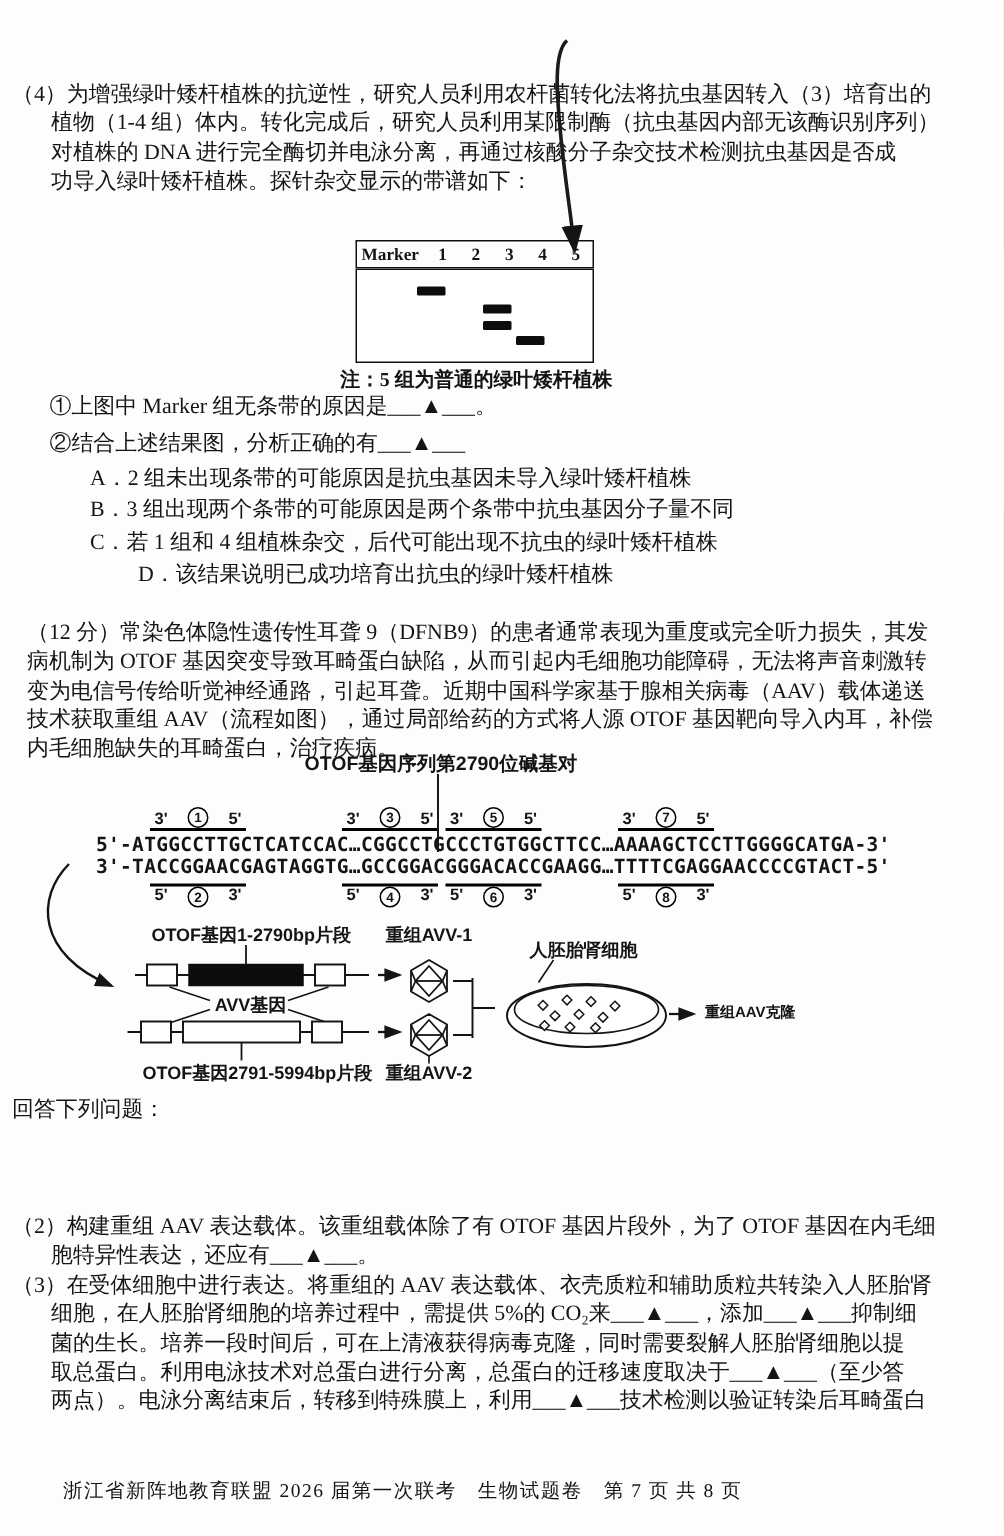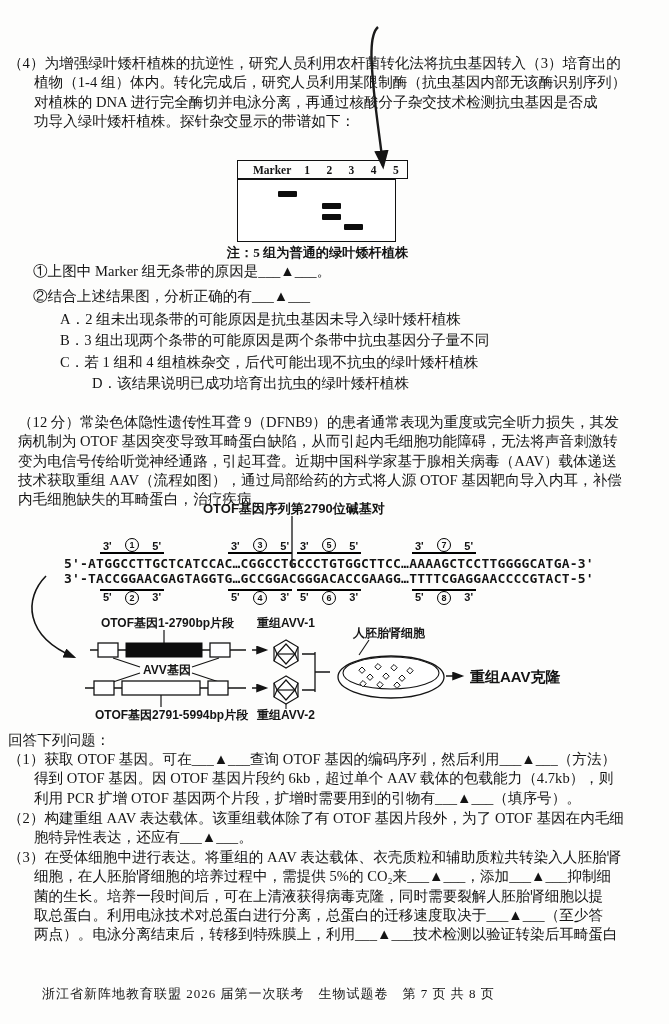--- a/index.html
+++ b/index.html
@@ -4,21 +4,21 @@
 <style>
   html,body{margin:0;padding:0;background:#e8e8e6;}
   .page{position:relative;width:669px;height:1024px;margin:0 auto;background:#fdfdfc;overflow:hidden;
         font-family:"Liberation Serif","DejaVu Serif",serif;color:#141414;}
   .abs{position:absolute;}
   .tl{font:14.6px/19.3px "Liberation Serif","DejaVu Serif",serif;white-space:nowrap;color:#141414;}
   .hang{padding-left:26px;}
   
   .gel-head{position:absolute;left:237px;top:160px;width:157px;height:17px;border:1.6px solid #111;
             display:grid;grid-template-columns:46px repeat(5,1fr);align-items:center;
-            font:bold 11.5px "Liberation Serif",serif;padding-left:12px;}
+            font:bold 11.5px "Liberation Serif",serif;}
   .gel-head span{text-align:center;}
   .gel-head .mk{text-align:left;padding-left:3px;}
   .gel-body{position:absolute;left:237px;top:179px;width:157px;height:61px;border:1.6px solid #111;background:#fff;}
   .band{position:absolute;width:19px;height:5.5px;background:#0d0d0d;border-radius:1px;}
   .gel-note{position:absolute;left:190px;top:244px;width:255px;text-align:center;
             font:13.2px "Liberation Serif","DejaVu Serif",serif;font-weight:600;}
   
   .flab{position:absolute;font:bold 12px "Liberation Sans","DejaVu Sans",sans-serif;white-space:nowrap;text-align:center;}
   .seq{position:absolute;font:bold 13px "DejaVu Sans Mono","Liberation Mono",monospace;letter-spacing:.2px;white-space:nowrap;text-align:right;}
   .primer{position:absolute;display:flex;justify-content:space-between;align-items:flex-end;height:15px;
@@ -120,30 +120,25 @@
   <div class="primer bot" style="left:412px;top:589px;width:58px;">
     <span>5'</span>
       <span class="circ">8</span>
       <span>3'</span>
   </div>
 
   <div class="flab" style="left:100px;top:615px;width:135px;">OTOF基因1-2790bp片段</div>
   <div class="flab" style="left:250px;top:615px;width:72px;">重组AVV-1</div>
   <div class="flab" style="left:340px;top:625px;width:98px;">人胚胎肾细胞</div>
   <div class="flab" style="left:140px;top:662px;width:54px;">AVV基因</div>
-  <div class="flab" style="left:470px;top:668px;font-size:15px;">重组AAV克隆</div>
+  <div class="flab" style="left:470px;top:668px;font-size:10px;">重组AAV克隆</div>
   <div class="flab" style="left:95px;top:707px;width:150px;">OTOF基因2791-5994bp片段</div>
   <div class="flab" style="left:250px;top:707px;width:72px;">重组AVV-2</div>
 
   <div class="tl abs" style="left:8px;top:731px;">回答下列问题：</div>
-  <div class="abs" style="left:8px;top:750px;width:655px;">
-    <div class="tl">（1）获取 OTOF 基因。可在___▲___查询 OTOF 基因的编码序列，然后利用___▲___（方法）</div>
-    <div class="tl hang">得到 OTOF 基因。因 OTOF 基因片段约 6kb，超过单个 AAV 载体的包载能力（4.7kb），则</div>
-    <div class="tl hang">利用 PCR 扩增 OTOF 基因两个片段，扩增时需要用到的引物有___▲___（填序号）。</div>
-  </div>
   <div class="abs" style="left:8px;top:809px;width:655px;">
     <div class="tl">（2）构建重组 AAV 表达载体。该重组载体除了有 OTOF 基因片段外，为了 OTOF 基因在内毛细</div>
     <div class="tl hang">胞特异性表达，还应有___▲___。</div>
   </div>
   <div class="abs" style="left:8px;top:848px;width:655px;">
     <div class="tl">（3）在受体细胞中进行表达。将重组的 AAV 表达载体、衣壳质粒和辅助质粒共转染入人胚胎肾</div>
     <div class="tl hang">细胞，在人胚胎肾细胞的培养过程中，需提供 5%的 CO₂来___▲___，添加___▲___抑制细</div>
     <div class="tl hang">菌的生长。培养一段时间后，可在上清液获得病毒克隆，同时需要裂解人胚胎肾细胞以提</div>
     <div class="tl hang">取总蛋白。利用电泳技术对总蛋白进行分离，总蛋白的迁移速度取决于___▲___（至少答</div>
     <div class="tl hang">两点）。电泳分离结束后，转移到特殊膜上，利用___▲___技术检测以验证转染后耳畸蛋白</div>

